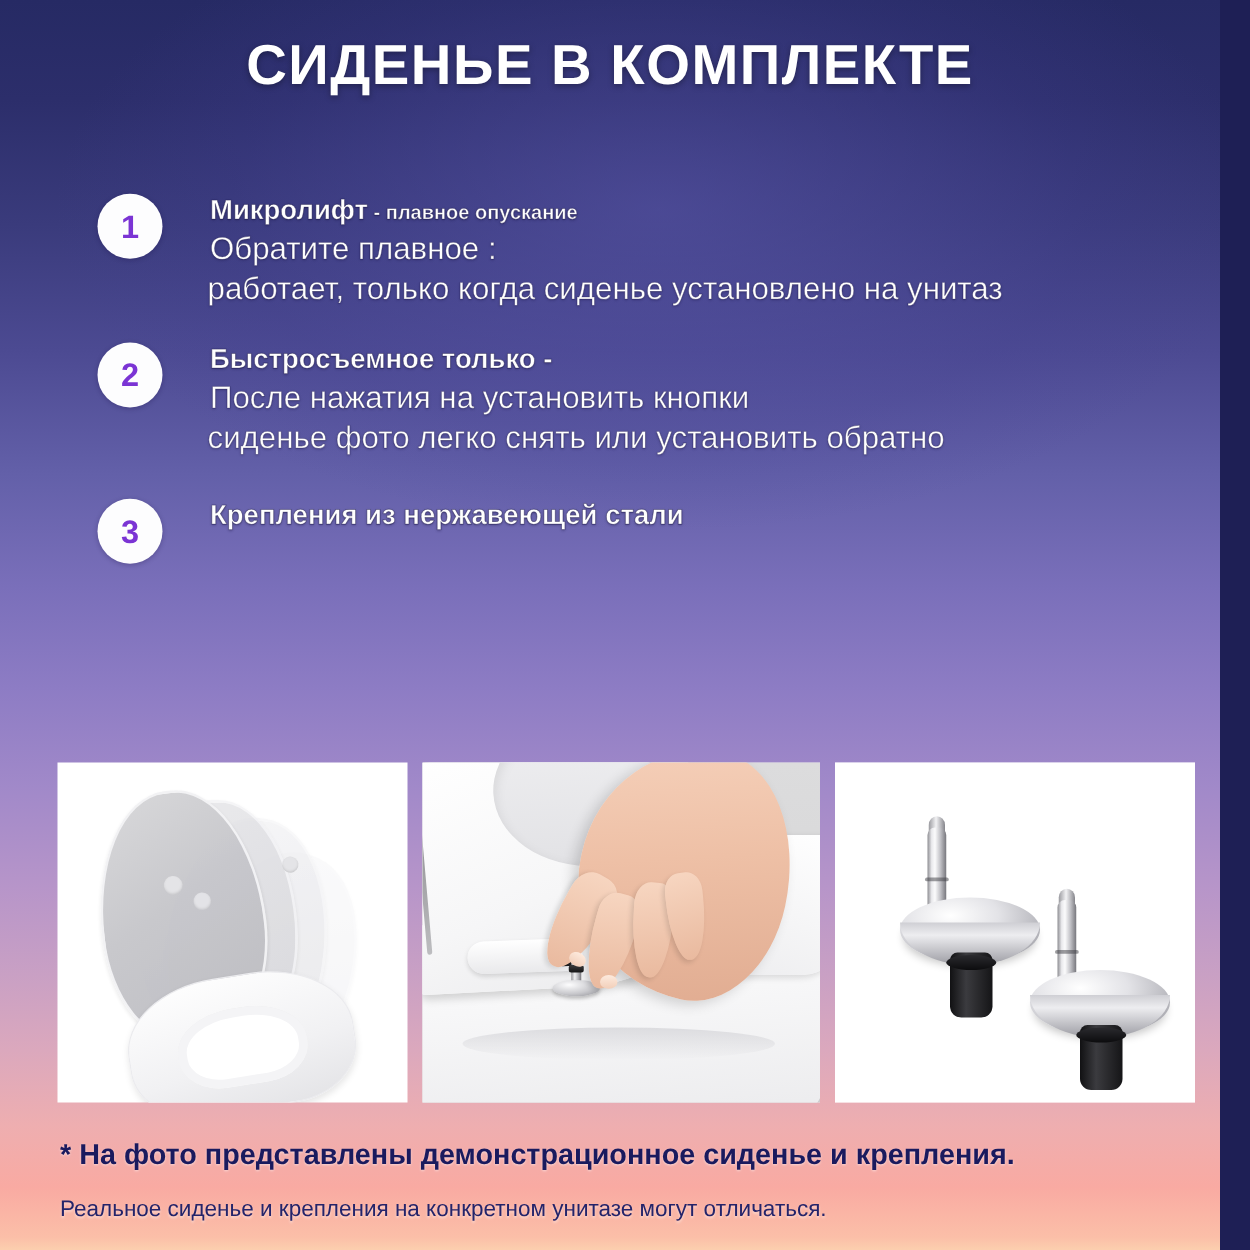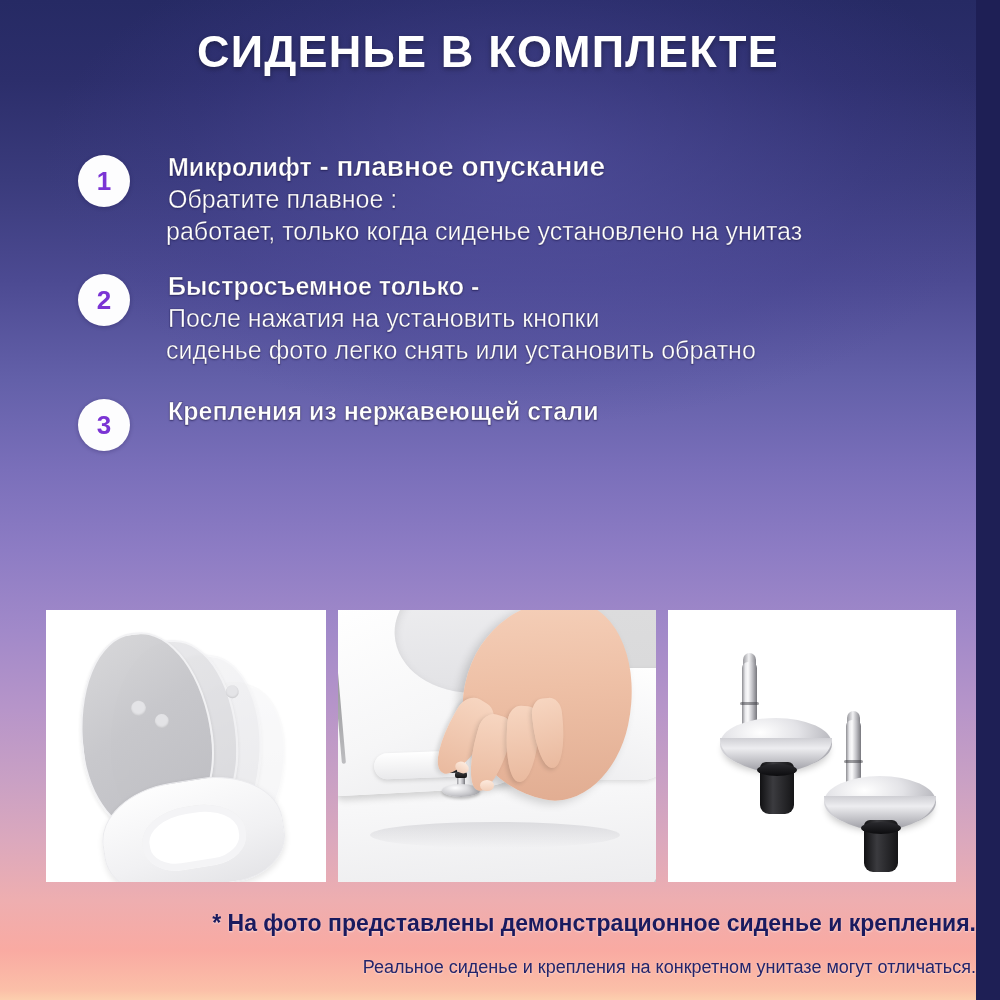--- a/index.html
+++ b/index.html
@@ -93,22 +93,22 @@
   .f-head {
     color: #ffffff;
     font-size: 30px;
     font-weight: bold;
     line-height: 1.08;
     margin: 0 0 2px 0;
     white-space: nowrap;
     -webkit-text-stroke: 0.6px rgba(25,20,70,0.55);
     text-shadow: 0 1px 2px rgba(20,15,60,0.45);
   }
-  .f-head .lead { font-size: 25px; }
-  .f-head .tail { font-size: 28px; font-weight: bold; }
+  .f-head .lead { font-size: 22px; }
+  .f-head .tail { font-size: 16px; font-weight: bold; }
 
   .f-sub {
     color: #ffffff;
     font-size: 25px;
     font-weight: normal;
     line-height: 1.25;
     margin: 0;
     white-space: nowrap;
     -webkit-text-stroke: 0.5px rgba(25,20,70,0.5);
     text-shadow: 0 1px 2px rgba(20,15,60,0.4);
@@ -299,22 +299,23 @@
     content:""; position:absolute; left:-3px; top:2px; width:40px; height:12px;
     background: linear-gradient(180deg,#2a2a2e,#0c0c0e); border-radius:50%;
   }
   .bolt.boltA { left:52px; top:52px; }
   .bolt.boltB { left:156px; top:110px; }
 
   .footnotes {
     position: absolute;
     left: 0; right: 0;
     top: 908px;
-    text-align: right;
+    text-align: left;
     z-index: 3;
+    padding-left: 48px;
   }
   .fn1 {
     color: #1a1a5e;
     font-size: 23px;
     font-weight: bold;
     line-height: 1.32;
     margin: 0;
     text-shadow: 0 1px 2px rgba(255,255,255,0.55);
   }
   .fn2 {

